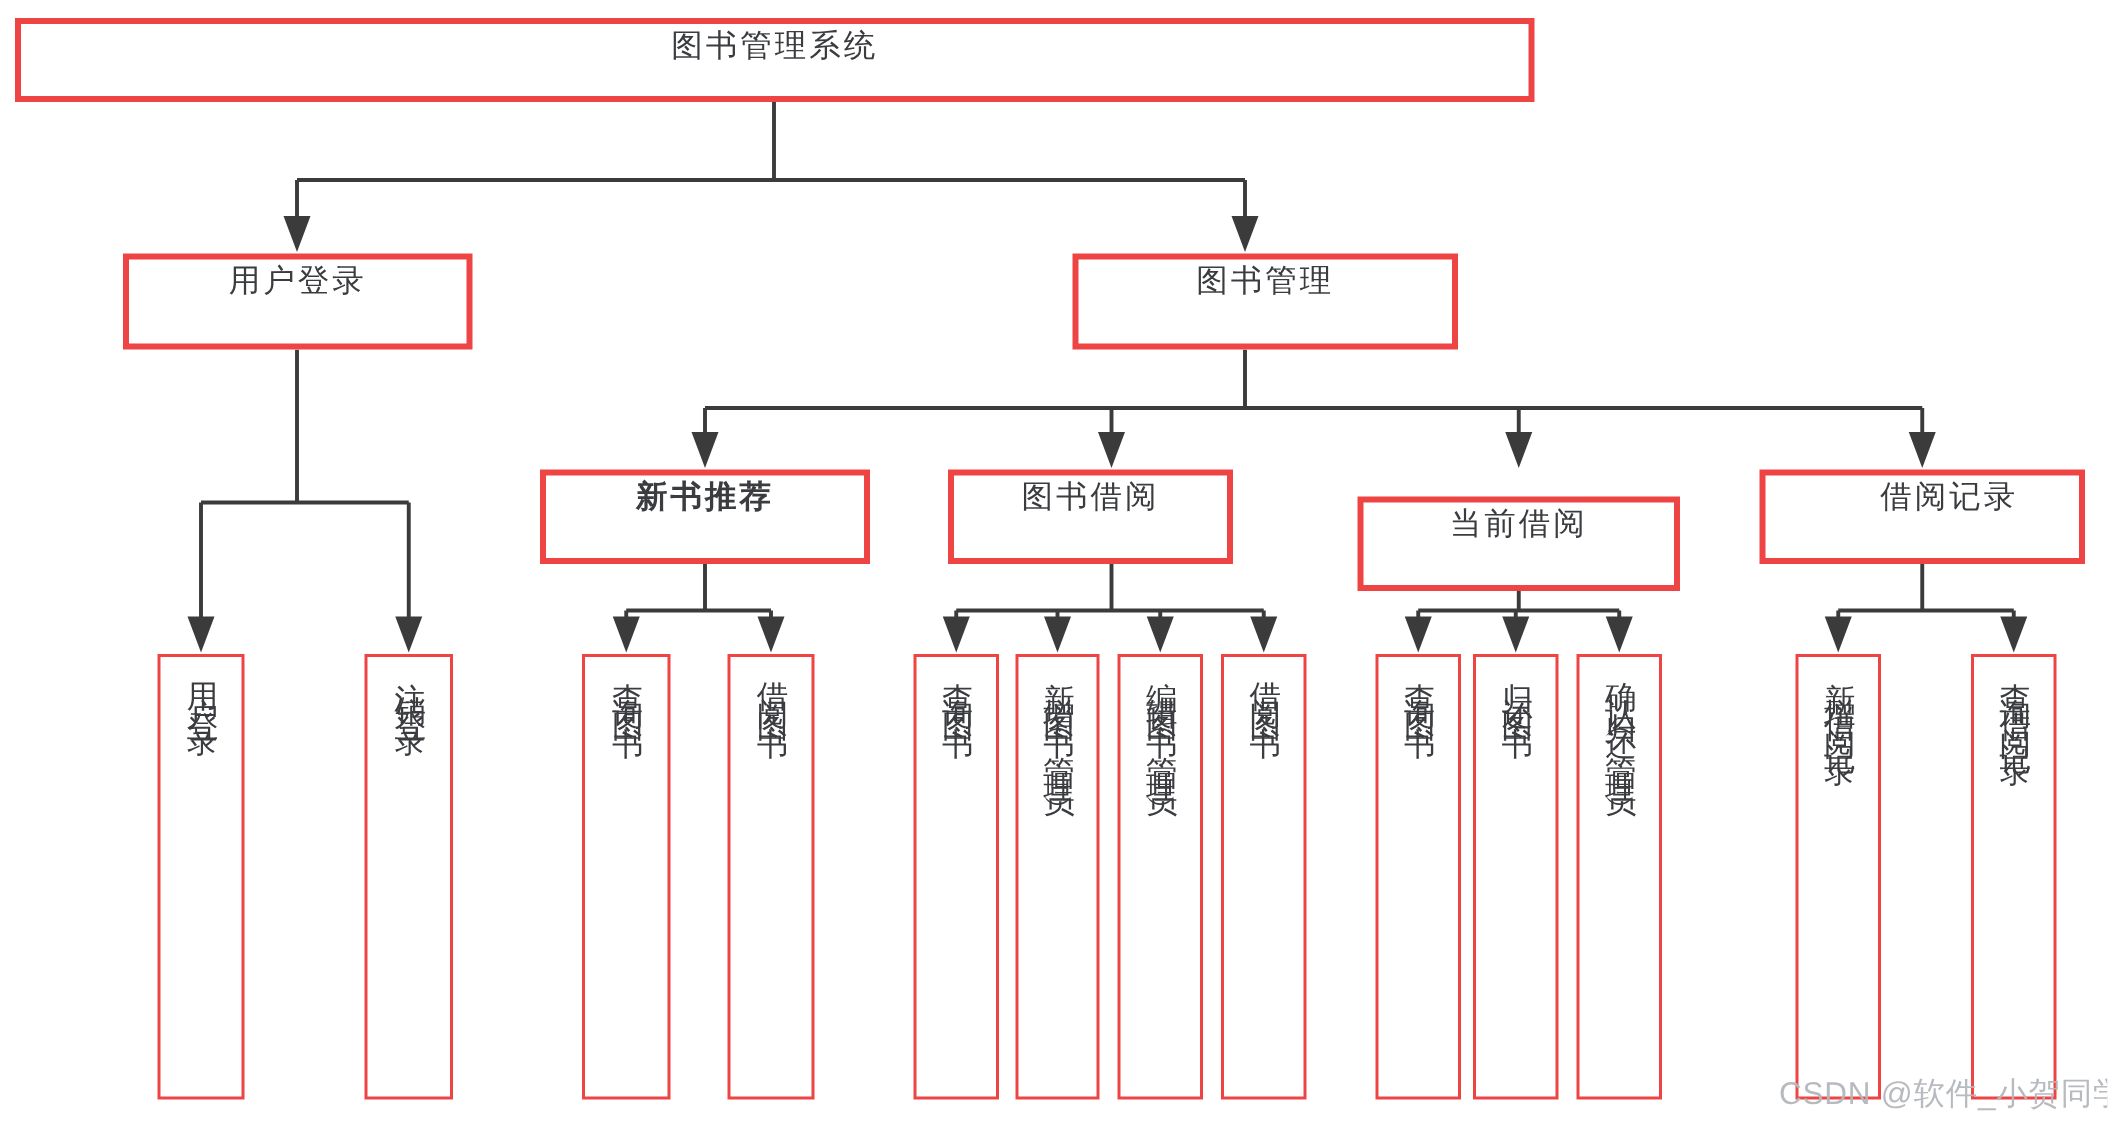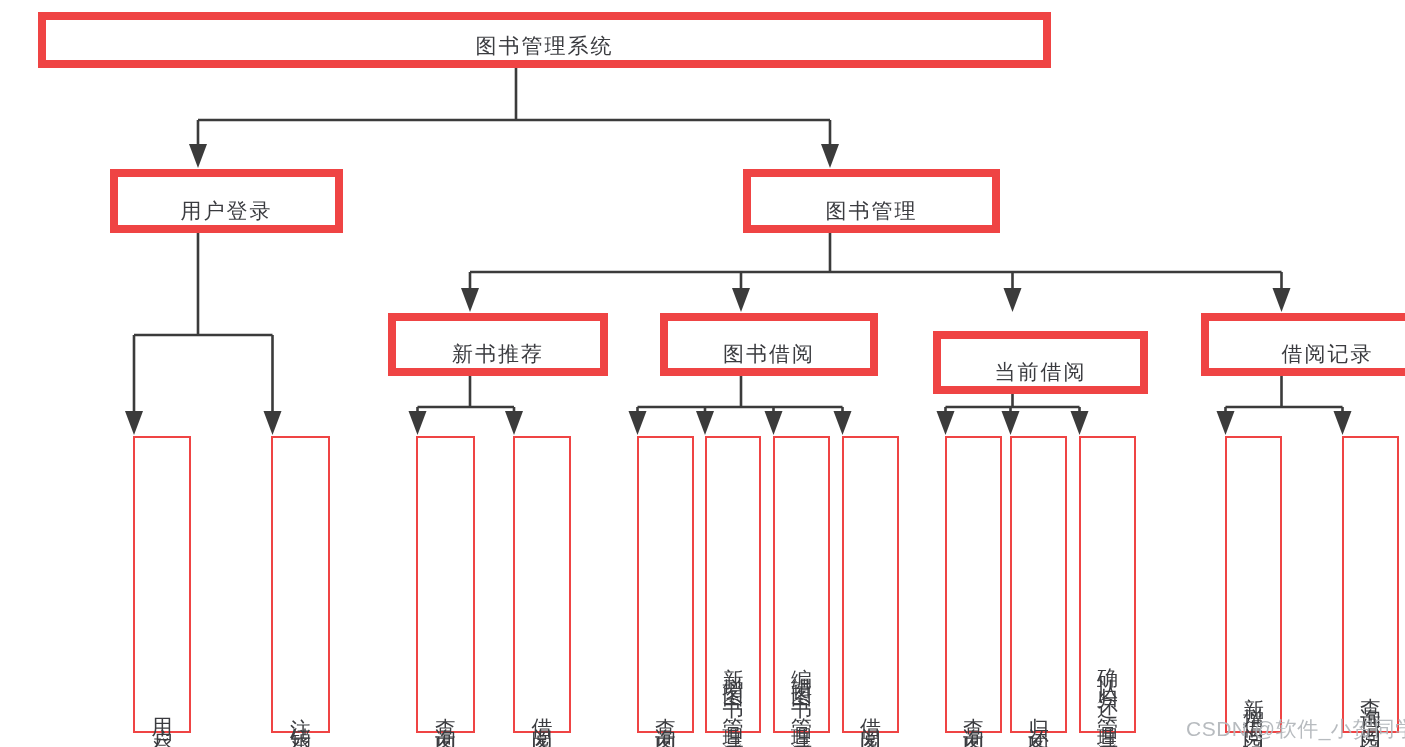--- a/index.html
+++ b/index.html
@@ -12,46 +12,45 @@
     font-family: "Liberation Sans", "DejaVu Sans", sans-serif;
   }
   .connectors {
     position: absolute;
     left: 0; top: 0;
     width: 1405px; height: 747px;
   }
   .node {
     position: absolute;
     box-sizing: border-box;
-    border: 8px solid #ef4444;
+    border: 4px solid #ef4444;
     background: #ffffff;
     display: flex;
-    align-items: flex-end;
+    align-items: flex-start;
     justify-content: center;
     color: #3b3c40;
-    margin-left: 28px;
   }
   .hnode { font-size: 21px; letter-spacing: 2px; }
   .vnode { border-width: 2.5px; }
   .vtext {
     writing-mode: vertical-rl;
     text-orientation: mixed;
     font-size: 21px;
     letter-spacing: 10px;
     line-height: 1.15;
     margin-bottom: -10px;
     color: #3b3c40;
     white-space: nowrap;
   }
   
   .n-root  { left: 10px;  top: 12px;  width: 1013px; height: 56px; }
   .n-l2-0  { left: 82px;  top: 169px; width: 233px;  height: 64px; }
   .n-l2-1  { left: 715px; top: 169px; width: 257px;  height: 64px; }
-  .n-l3-0  { left: 360px; top: 313px; width: 220px;  height: 63px; }
-  .n-l3-1  { left: 632px; top: 313px; width: 218px;  height: 63px; }
+  .n-l3-0  { left: 360px; top: 313px; width: 220px;  height: 63px; font-weight: bold; }
+  .n-l3-1  { left: 632px; top: 313px; width: 190px;  height: 63px; }
   .n-l3-2  { left: 905px; top: 331px; width: 215px;  height: 63px; }
   .n-l3-3  { left: 1173px;top: 313px; width: 217px;  height: 63px; padding-left: 36px; }
   .leaf { top: 436px; height: 297px; }
   .n-leaf-0  { left: 105px;  width: 58px; }
   .n-leaf-1  { left: 243px;  width: 59px; }
   .n-leaf-2  { left: 388px;  width: 59px; }
   .n-leaf-3  { left: 485px;  width: 58px; }
   .n-leaf-4  { left: 609px;  width: 57px; }
   .n-leaf-5  { left: 677px;  width: 56px; }
   .n-leaf-6  { left: 745px;  width: 57px; }

